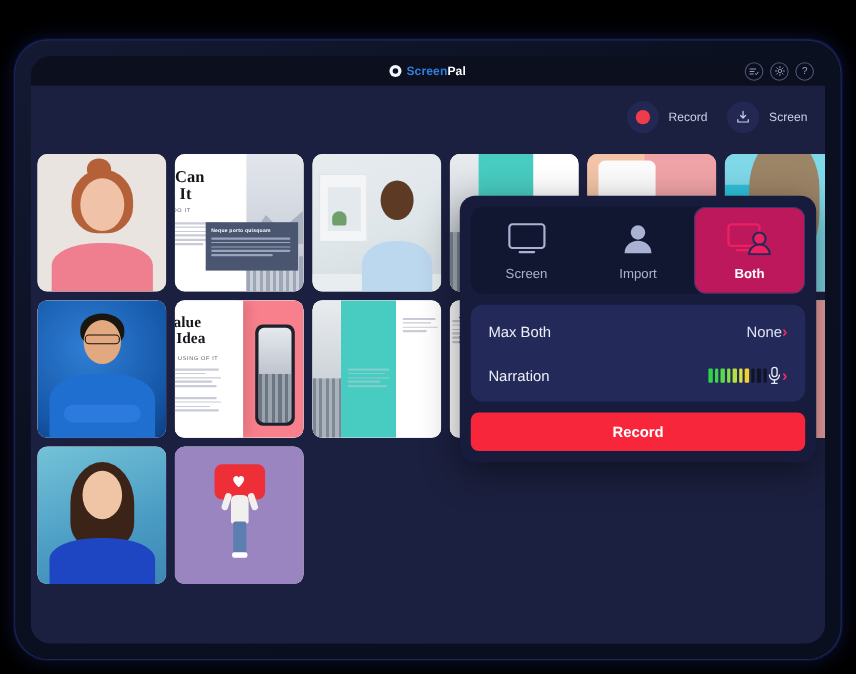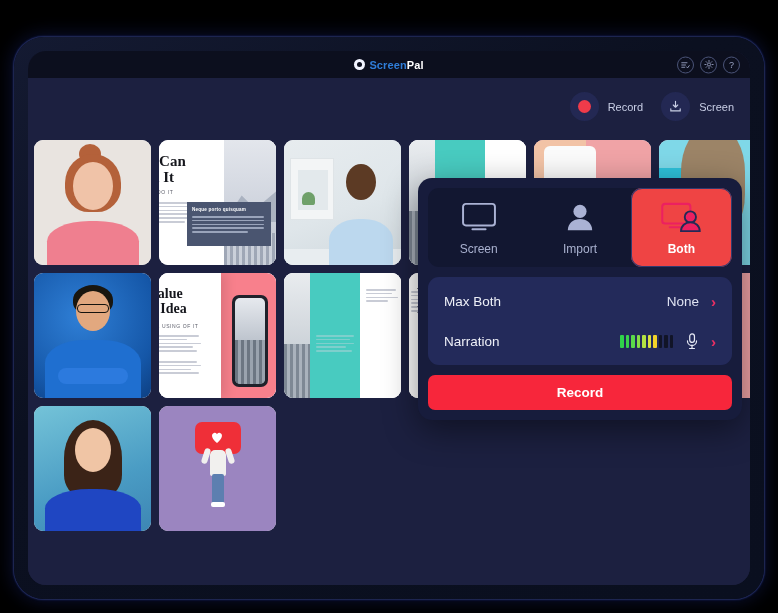--- a/index.html
+++ b/index.html
@@ -225,37 +225,37 @@
     background: #121731;
     border-radius: 11px;
     overflow: hidden;
   }
   .mode {
     padding: 14px 0 11px;
     display: flex; flex-direction: column; align-items: center; gap: 10px;
     cursor: pointer;
     border-radius: 11px;
   }
-  .mode.active { background: #ef4444; box-shadow: inset 0 0 0 1px #323a6e; justify-content: flex-end; }
+  .mode.active { background: #be185d; box-shadow: inset 0 0 0 1px #323a6e; justify-content: flex-end; }
   .mode-label { font-size: 12px; color: #a9b1cf; }
   .mode.active .mode-label { color: #ffffff; font-weight: bold; }
 
   #settings-card {
     margin-top: 10px;
     background: #232a5a;
     border-radius: 11px;
     padding: 4px 16px;
   }
   .setting-row {
     height: 40px;
     display: flex; align-items: center; justify-content: space-between;
     cursor: pointer;
   }
   .setting-name { color: #eef0f8; font-size: 13.5px; }
-  .setting-right { display: flex; align-items: center; gap: 12px; }
+  .setting-right { display: flex; align-items: center; }
   .setting-value { color: #dfe3f2; font-size: 13.5px; }
   .chevron {
     color: #ec2f63; font-size: 15px; font-weight: bold; line-height: 1;
   }
   #level-meter { display: flex; gap: 2px; align-items: center; }
   #level-meter span { display:block; width: 3.5px; height: 13px; border-radius: 1px; }
 
   #record-cta {
     margin-top: 10px;
     width: 100%; height: 35px;

